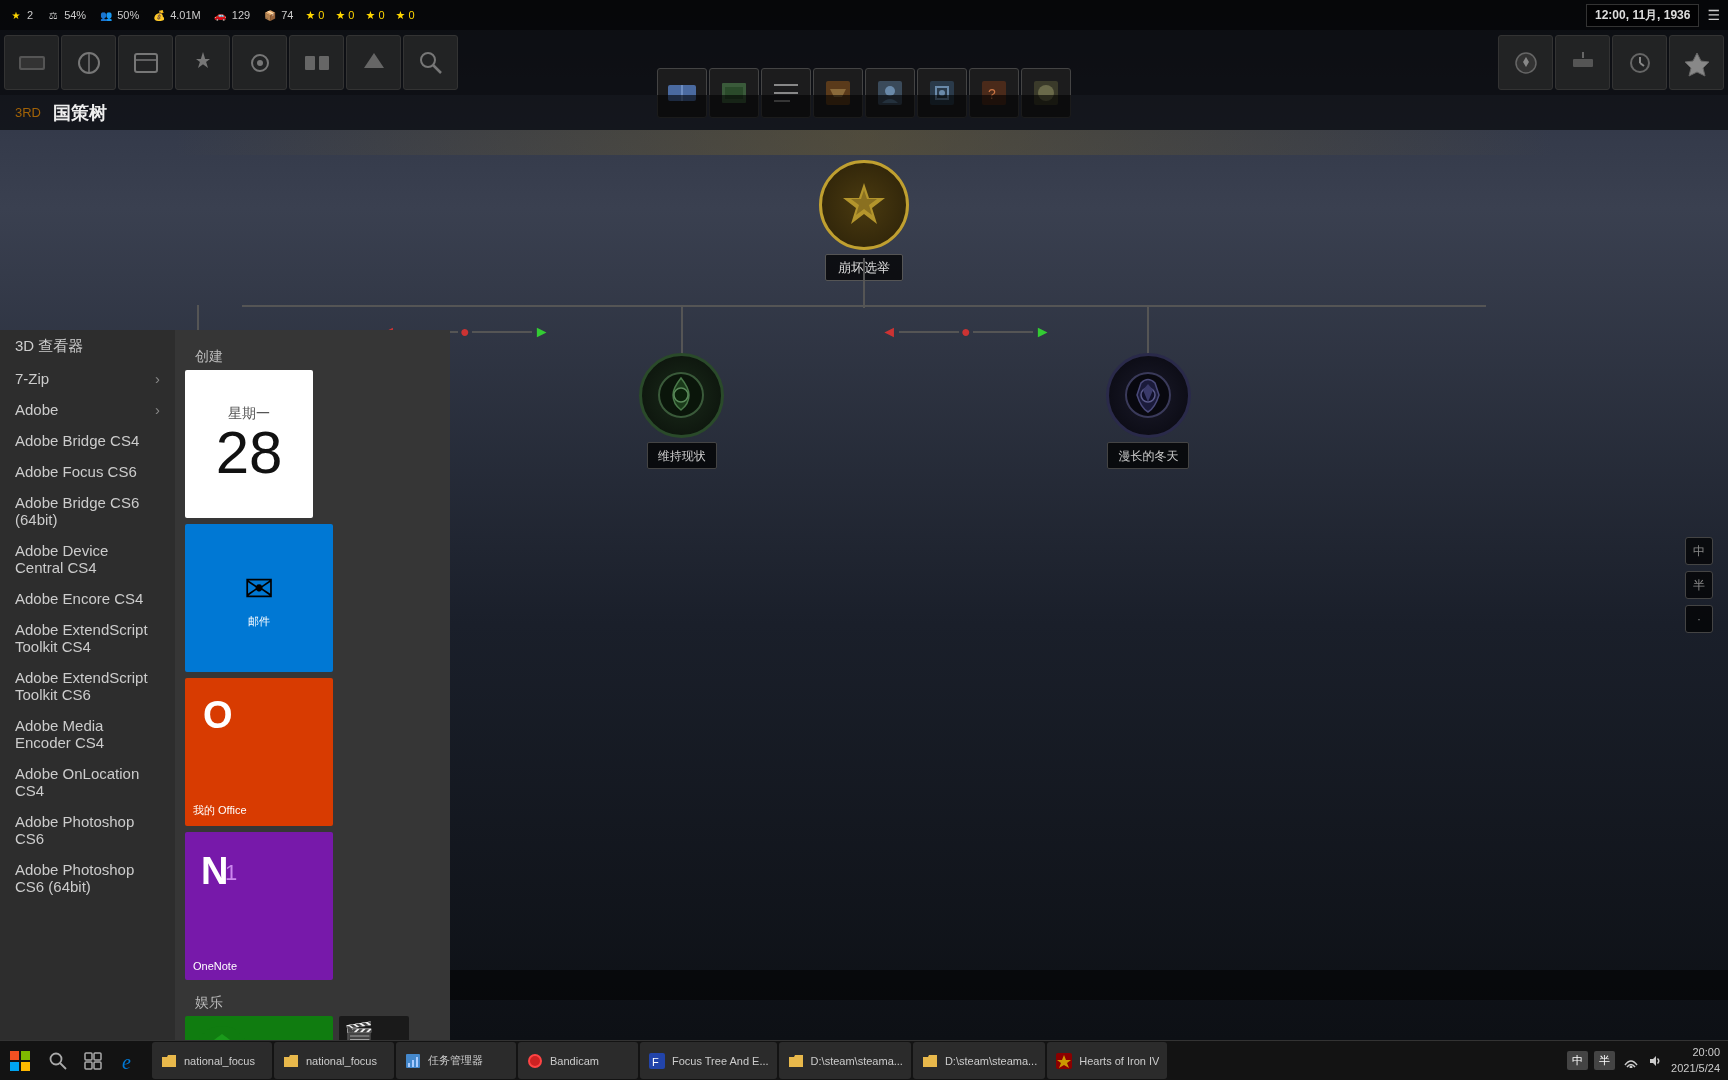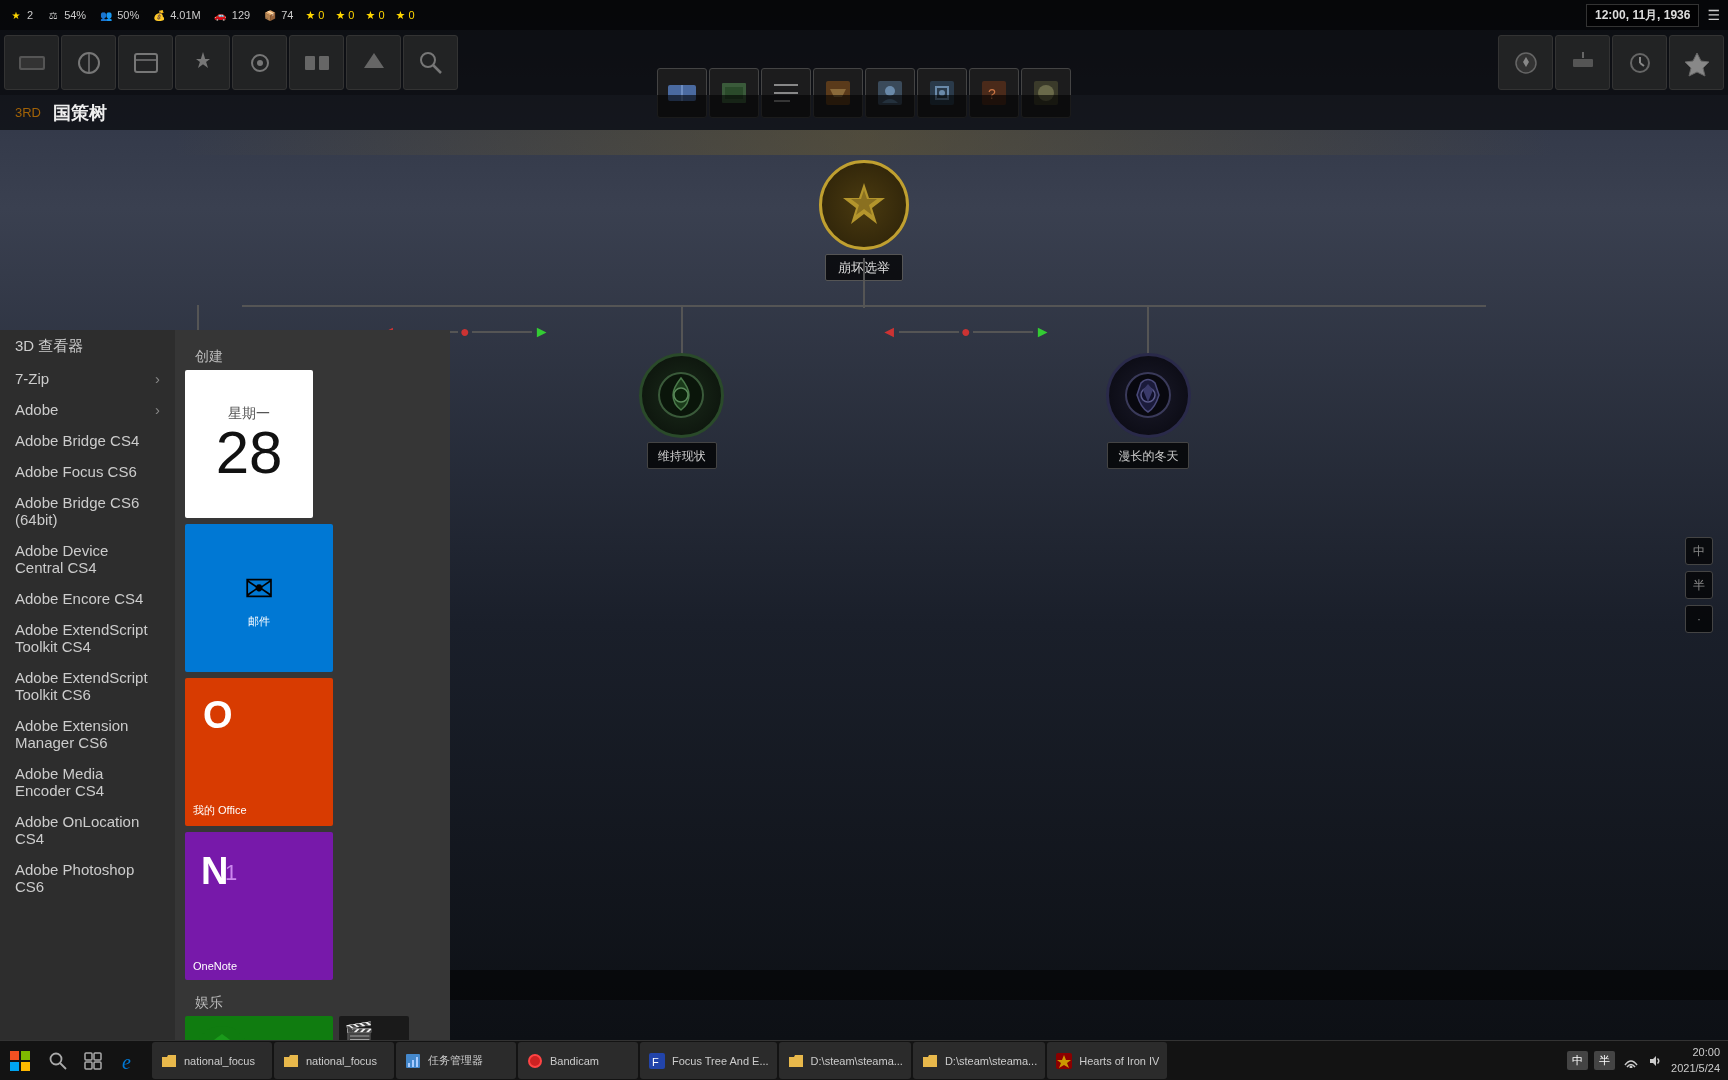--- a/index.html
+++ b/index.html
@@ -671,24 +671,24 @@
       <div class="app-item">3D 查看器</div>
       <div class="app-item has-arrow">7-Zip</div>
       <div class="app-item has-arrow">Adobe</div>
       <div class="app-item">Adobe Bridge CS4</div>
       <div class="app-item">Adobe Focus CS6</div>
       <div class="app-item">Adobe Bridge CS6 (64bit)</div>
       <div class="app-item">Adobe Device Central CS4</div>
       <div class="app-item">Adobe Encore CS4</div>
       <div class="app-item">Adobe ExtendScript Toolkit CS4</div>
       <div class="app-item">Adobe ExtendScript Toolkit CS6</div>
-      <div class="app-item">Adobe Extension Manager CS6</div>
       <div class="app-item">Adobe Media Encoder CS4</div>
       <div class="app-item">Adobe OnLocation CS4</div>
       <div class="app-item">Adobe Photoshop CS6</div>
+      <div class="app-item">Adobe Photoshop CS6 (64bit)</div>
     </div>
 
     <div class="tiles-panel">
 
       <div class="section-header">创建</div>
       <div class="tiles-row">
 
         <div class="tile-calendar">
           <div class="cal-day-name">星期一</div>
           <div class="cal-day-num">28</div>

